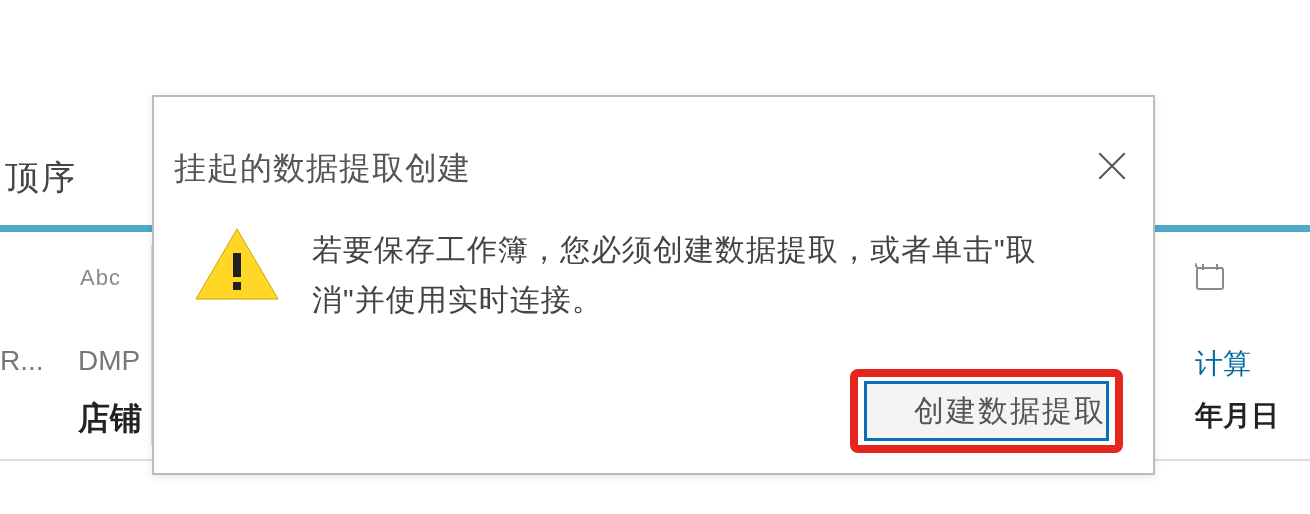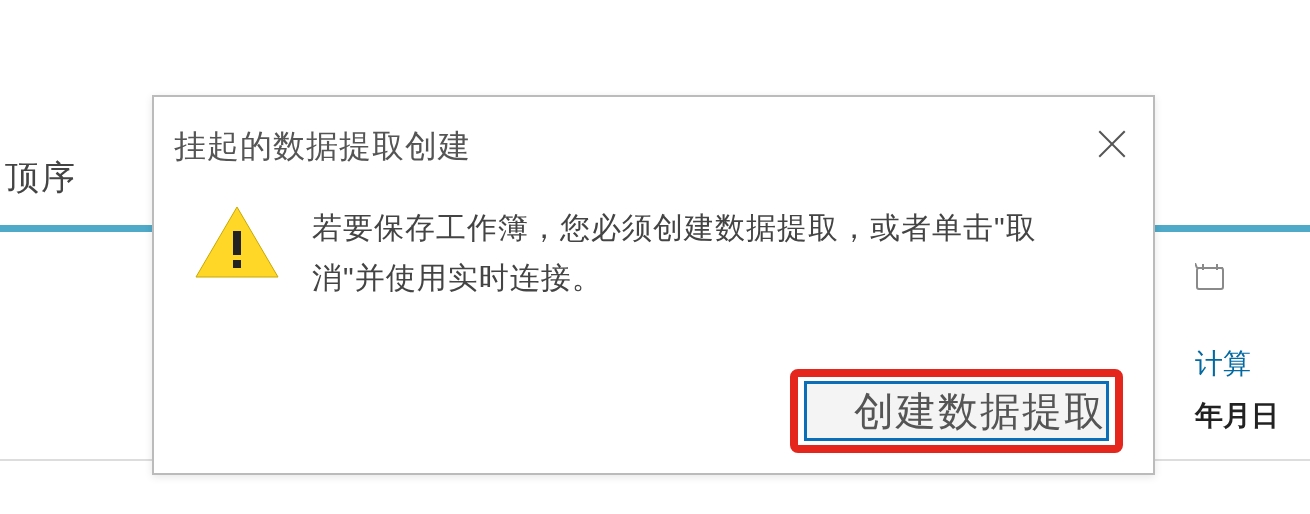--- a/index.html
+++ b/index.html
@@ -139,20 +139,21 @@
       height: 380px;
       background: #ffffff;
       border: 2px solid #bbb;
       box-shadow: 0 2px 8px rgba(0,0,0,0.1);
     }
     
     .dialog-header {
       position: relative;
       height: 72px;
       padding: 28px 0 0 20px;
+      margin-top: 22px;
     }
     .dialog-title {
       font-size: 32px;
       color: #555;
       font-weight: 400;
       letter-spacing: 1px;
     }
     .close-btn {
       position: absolute;
       top: 30px;
@@ -200,21 +201,21 @@
       bottom: 20px;
       right: 30px;
       display: flex;
       gap: 20px;
       align-items: center;
     }
     
     .btn {
       height: 60px;
       min-width: 205px;
-      font-size: 40px;
+      font-size: 30px;
       color: #555;
       background: #f3f3f3;
       border: 2px solid #b5b5b5;
       cursor: pointer;
       letter-spacing: 2px;
       display: flex;
       align-items: center;
       justify-content: center;
       font-family: inherit;
       padding-left: 47px;
@@ -233,20 +234,26 @@
     }
   </style>
 </head>
 <body>
 
 <div class="bg-layer">
   <div class="top-label">顶序</div>
   <div class="blue-line-left"></div>
   <div class="blue-line-right"></div>
 
+  <div class="col-left">
+    <div class="type-badge">Abc</div>
+    <div class="src">R...</div>
+    <div class="dmp">DMP</div>
+    <div class="store">店铺</div>
+  </div>
 
   <div class="col-right">
     <div class="date-icon">
       <svg width="30" height="28" viewBox="0 0 30 28">
         <rect x="2" y="5" width="26" height="21" rx="2" fill="none" stroke="#8a8a8a" stroke-width="2"></rect>
         <line x1="2" y1="5" x2="28" y2="5" stroke="#8a8a8a" stroke-width="2"></line>
         <line x1="2" y1="5" x2="0" y2="0" stroke="#8a8a8a" stroke-width="2"></line>
         <line x1="8" y1="1" x2="8" y2="7" stroke="#8a8a8a" stroke-width="2"></line>
         <line x1="22" y1="1" x2="22" y2="7" stroke="#8a8a8a" stroke-width="2"></line>
       </svg>

